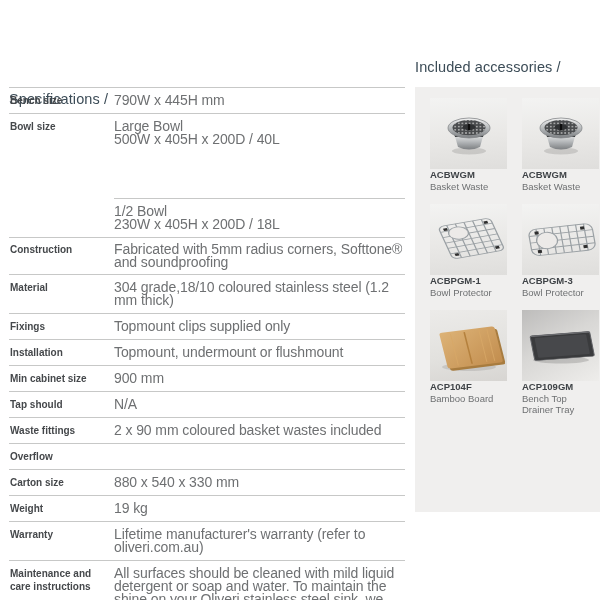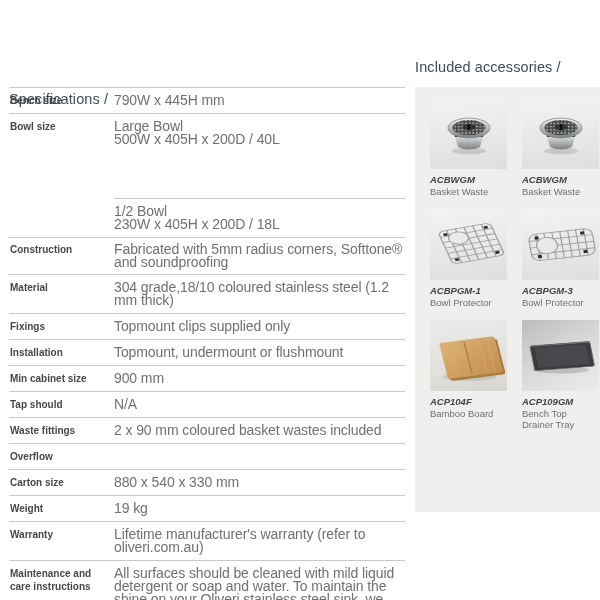--- a/index.html
+++ b/index.html
@@ -50,21 +50,21 @@
   .tile-img {
     width: 77px; height: 71px; display: flex; align-items: center; justify-content: center;
     background: linear-gradient(175deg, #f3f3f2 0%, #e9e8e6 55%, #dfdedc 100%);
   }
   .tile-img.darkbg {
     background: linear-gradient(150deg, #bdbcbb 0%, #d8d7d5 45%, #eeedeb 100%);
   }
   .tile-img.woodbg {
     background: linear-gradient(170deg, #ecebe9 0%, #e2e1de 60%, #d7d5d2 100%);
   }
-  .tile-code { margin-top: 5px; font-size: 9.5px; font-weight: 700; color: #3f4347; line-height: 11.5px; font-style: italic; }
+  .tile-code { font-size: 9.5px; font-weight: 700; color: #3f4347; line-height: 11.5px; }
   .tile-name { font-size: 9.5px; color: #6e7072; line-height: 11.5px; }
   svg { display: block; }
   .defs-holder { position: absolute; width: 0; height: 0; overflow: hidden; }
 </style>
 </head>
 <body>
 
 <div class="defs-holder">
   <svg width="0" height="0">
     <defs>

